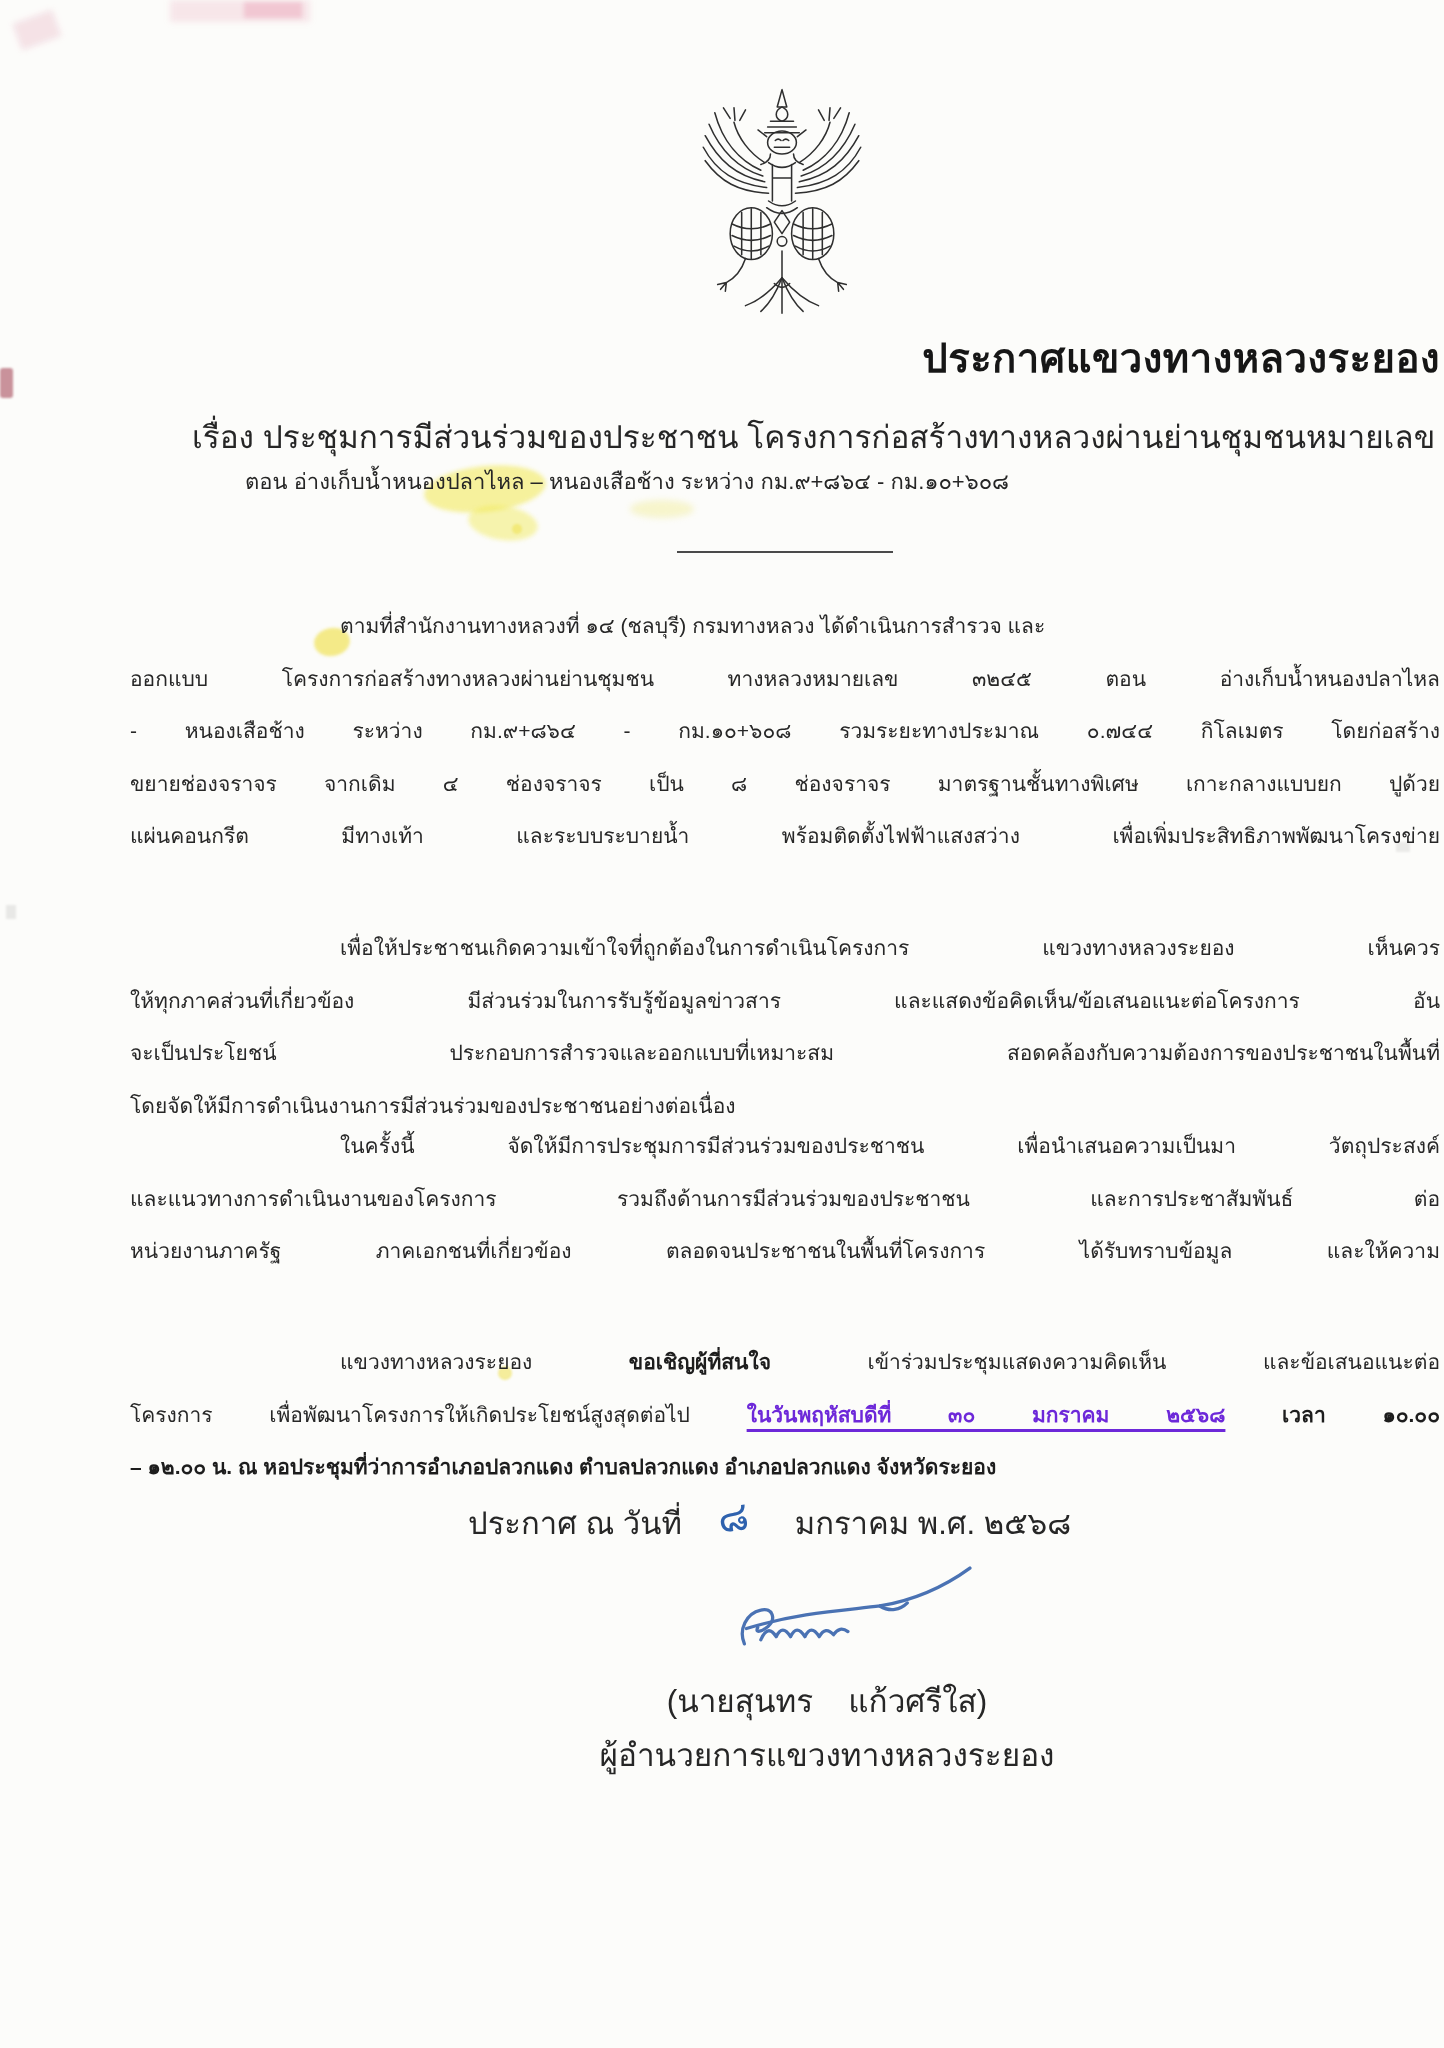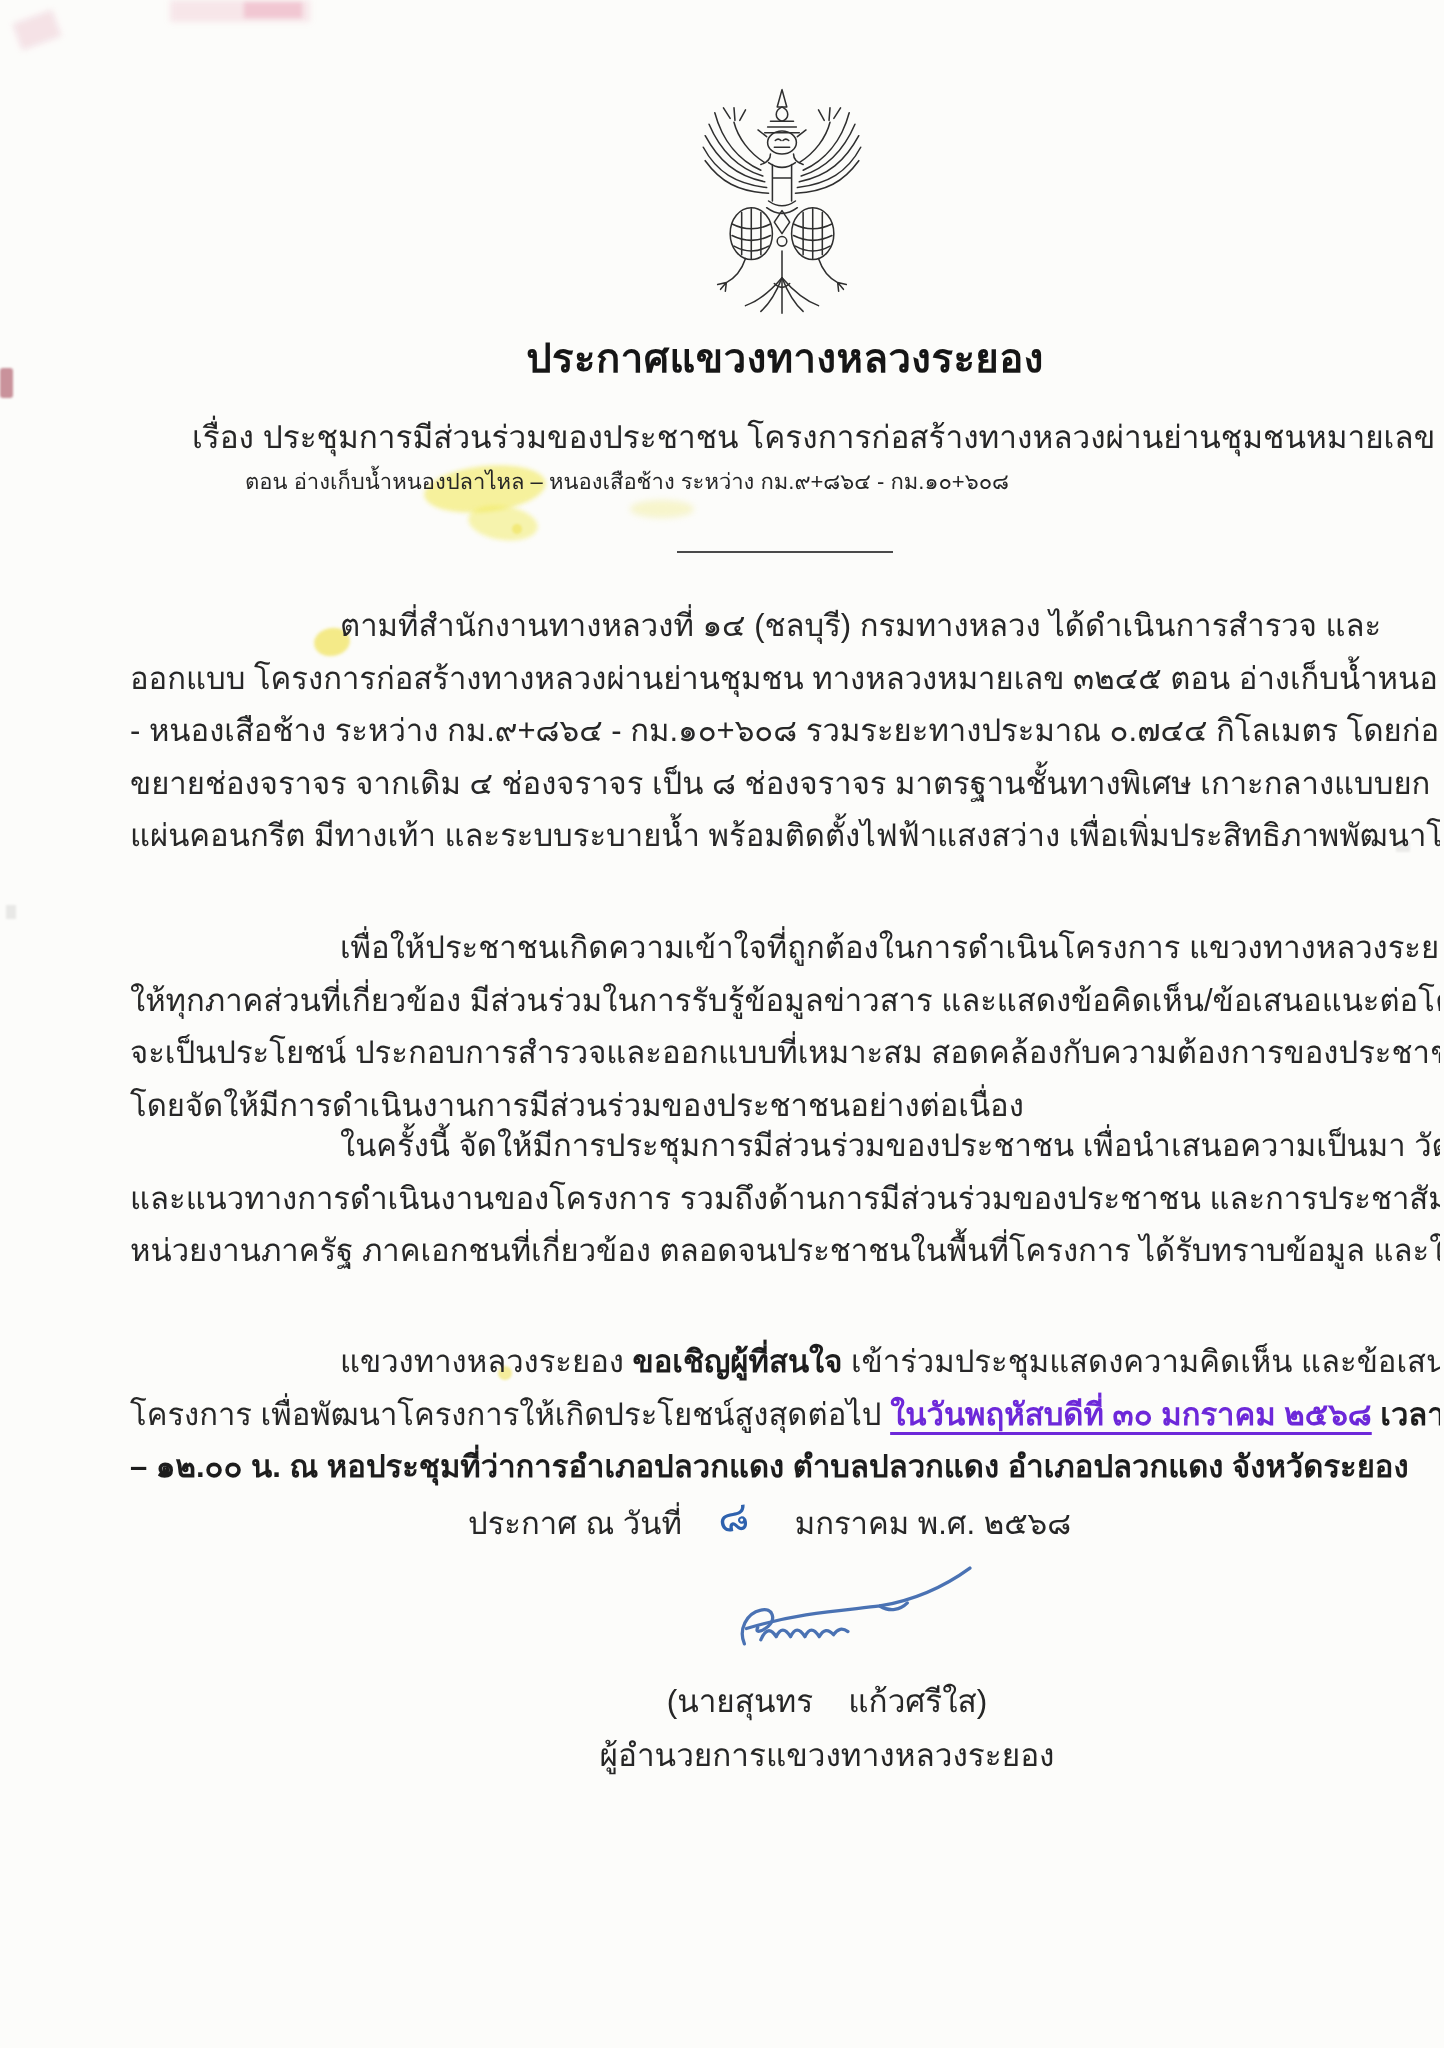--- a/index.html
+++ b/index.html
@@ -6,30 +6,30 @@
   .page{
     position:relative;width:1444px;height:2048px;margin:0 auto;
     background:#fcfcfa;overflow:hidden;
     font-family:"Liberation Sans","DejaVu Sans",sans-serif;
     color:#262626;
   }
   .doc{position:absolute;left:130px;top:0;width:1310px;height:2048px;overflow:hidden;}
   .emblem{position:absolute;left:556px;top:84px;width:192px;height:234px;}
   .emblem svg{width:100%;height:100%;}
   .doc-title{
-    position:absolute;top:326px;left:0;width:100%;text-align:center;
+    position:absolute;top:326px;left:0;width:100%;text-align:right;
     font-size:40px;font-weight:700;color:#161616;letter-spacing:.5px;
   }
   .subject1{position:absolute;top:412px;left:62px;font-size:31.5px;white-space:nowrap;}
   .subject2{position:absolute;top:464px;left:115px;font-size:22px;white-space:nowrap;}
   .divider{position:absolute;top:551px;left:547px;width:216px;height:2px;background:#4a4a4a;}
   .para{position:absolute;left:0;width:100%;}
   .p1{top:600px;} .p2{top:922px;} .p3{top:1120px;} .p4{top:1336px;}
   .line{
-    position:relative;height:52.5px;line-height:52.5px;font-size:31px;
+    position:relative;height:52.5px;line-height:52.5px;font-size:21px;
     white-space:nowrap;overflow:hidden;color:#272727;
   }
   .jl{text-align:justify;text-align-last:justify;}
   .ind{padding-left:210px;}
   .b{font-weight:700;color:#1d1d1d;}
   .bu{font-weight:700;color:#6d28d9;text-decoration:underline;text-decoration-thickness:2.5px;text-underline-offset:7px;}
   .bold-line{font-weight:700;color:#1d1d1d;}
   .date-line{position:absolute;top:1498px;left:338px;font-size:31px;white-space:nowrap;}
   .day-handwritten{
     display:inline-block;color:#2e62ae;font-size:40px;line-height:30px;

